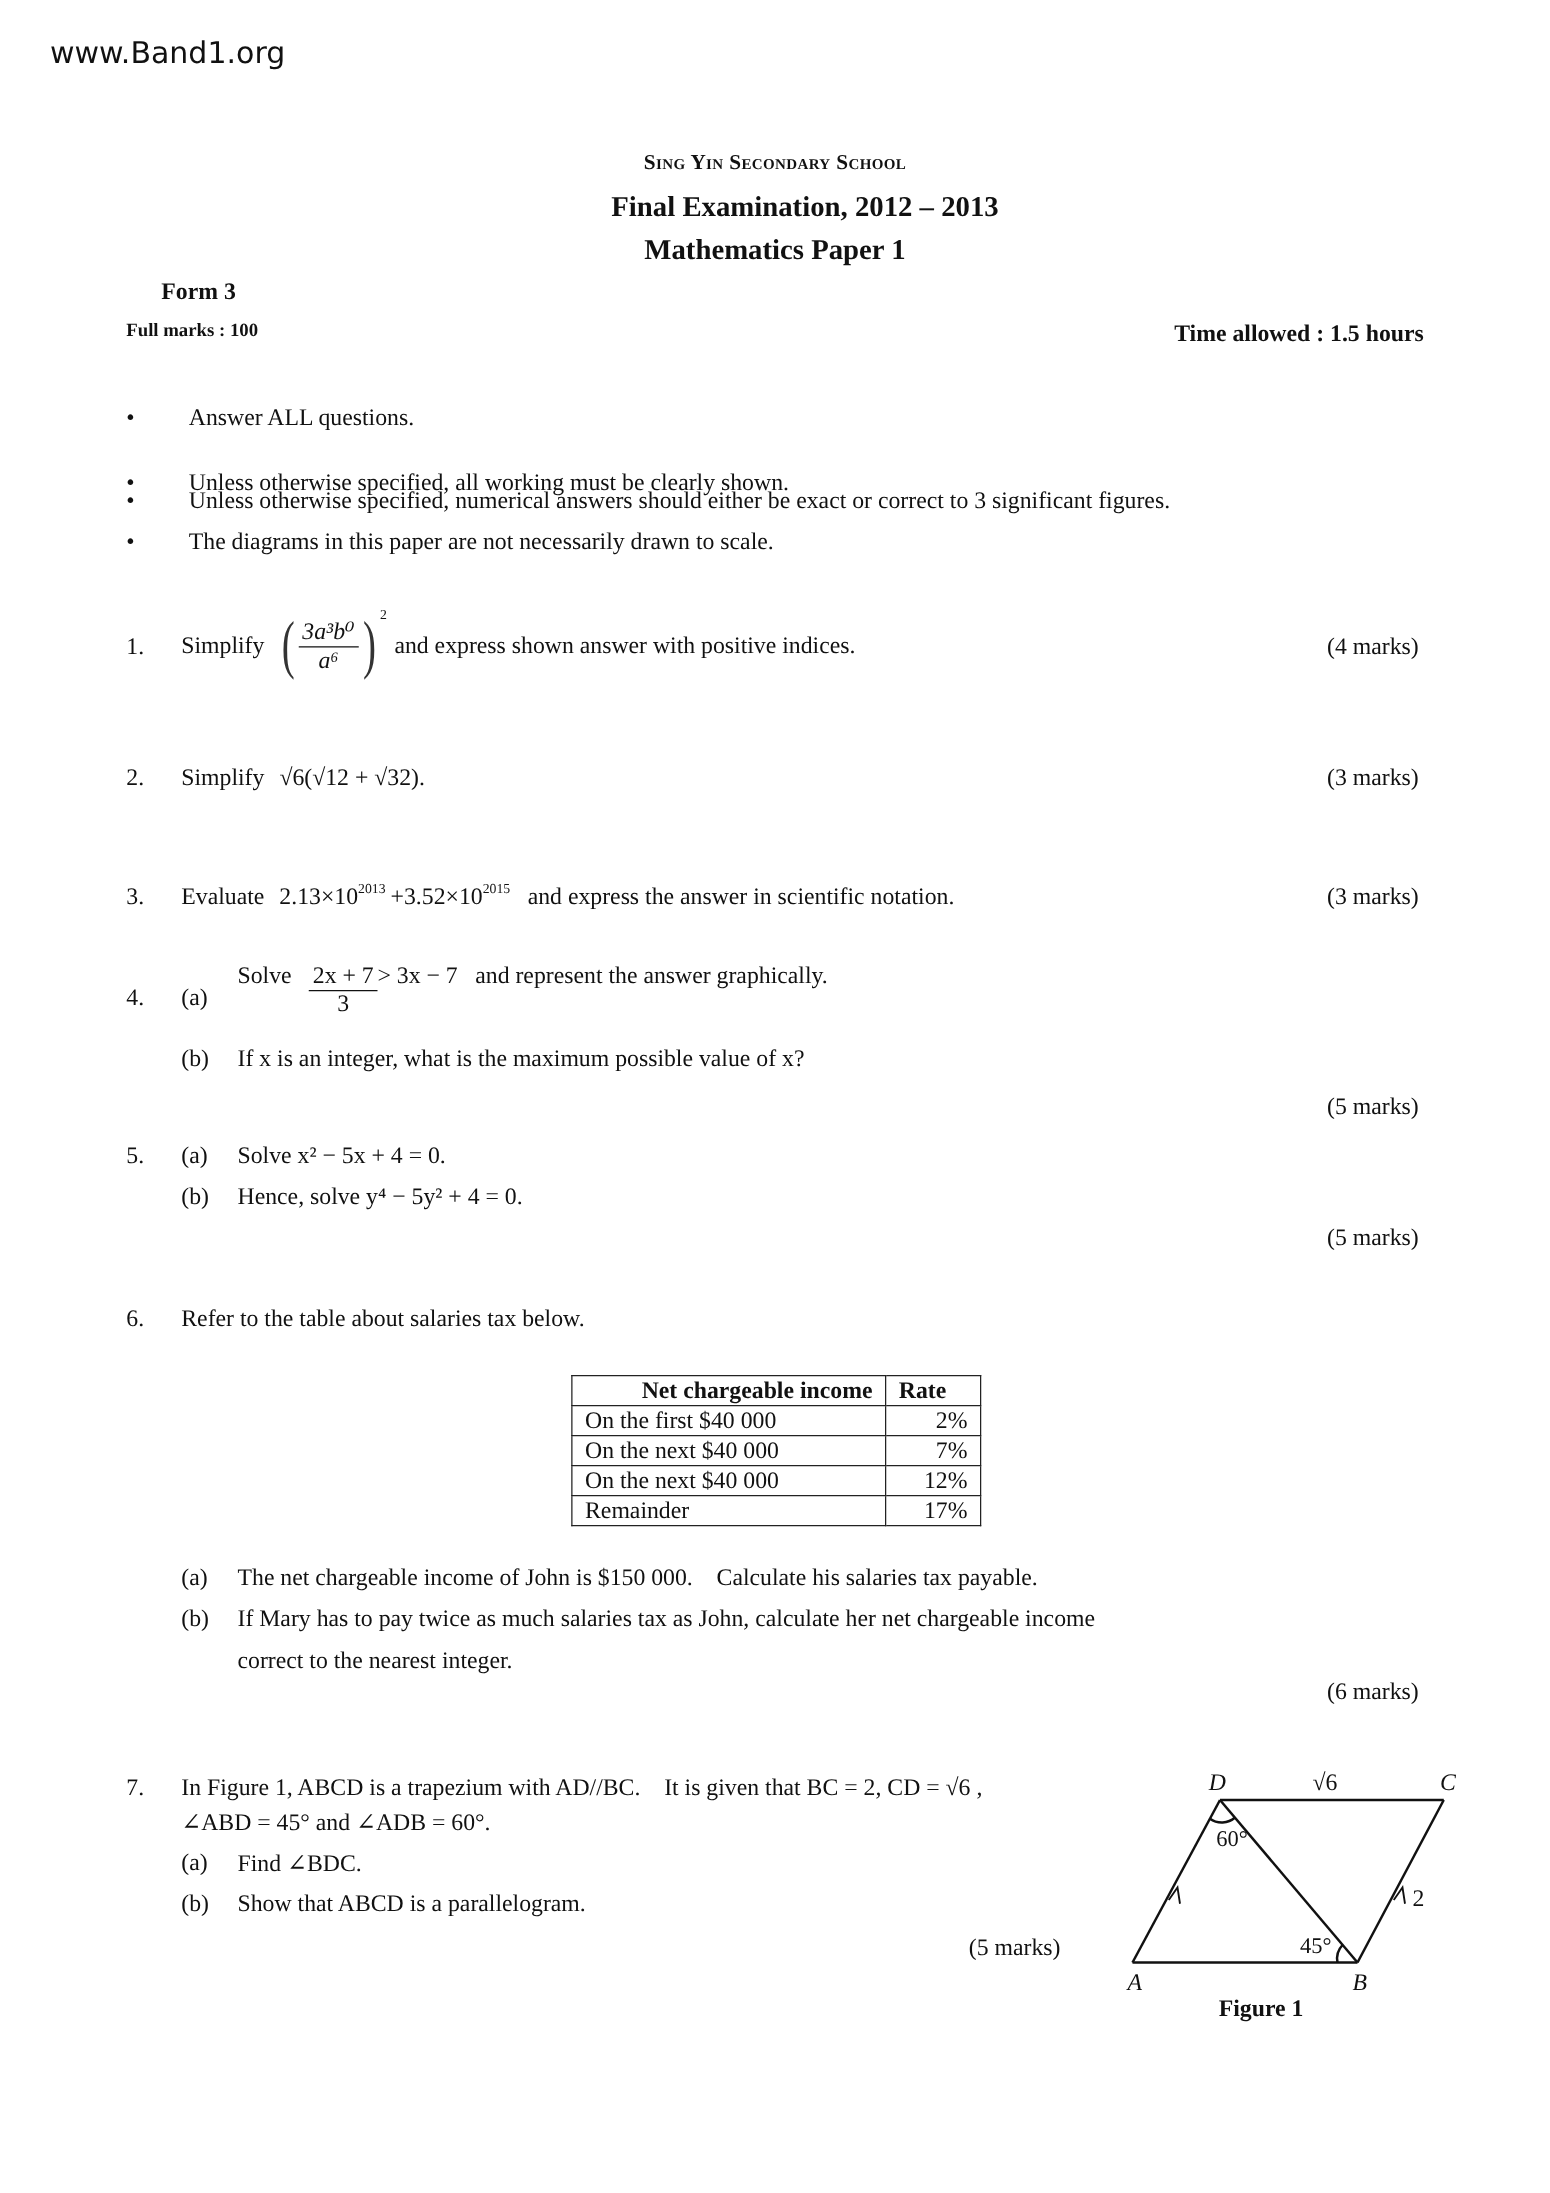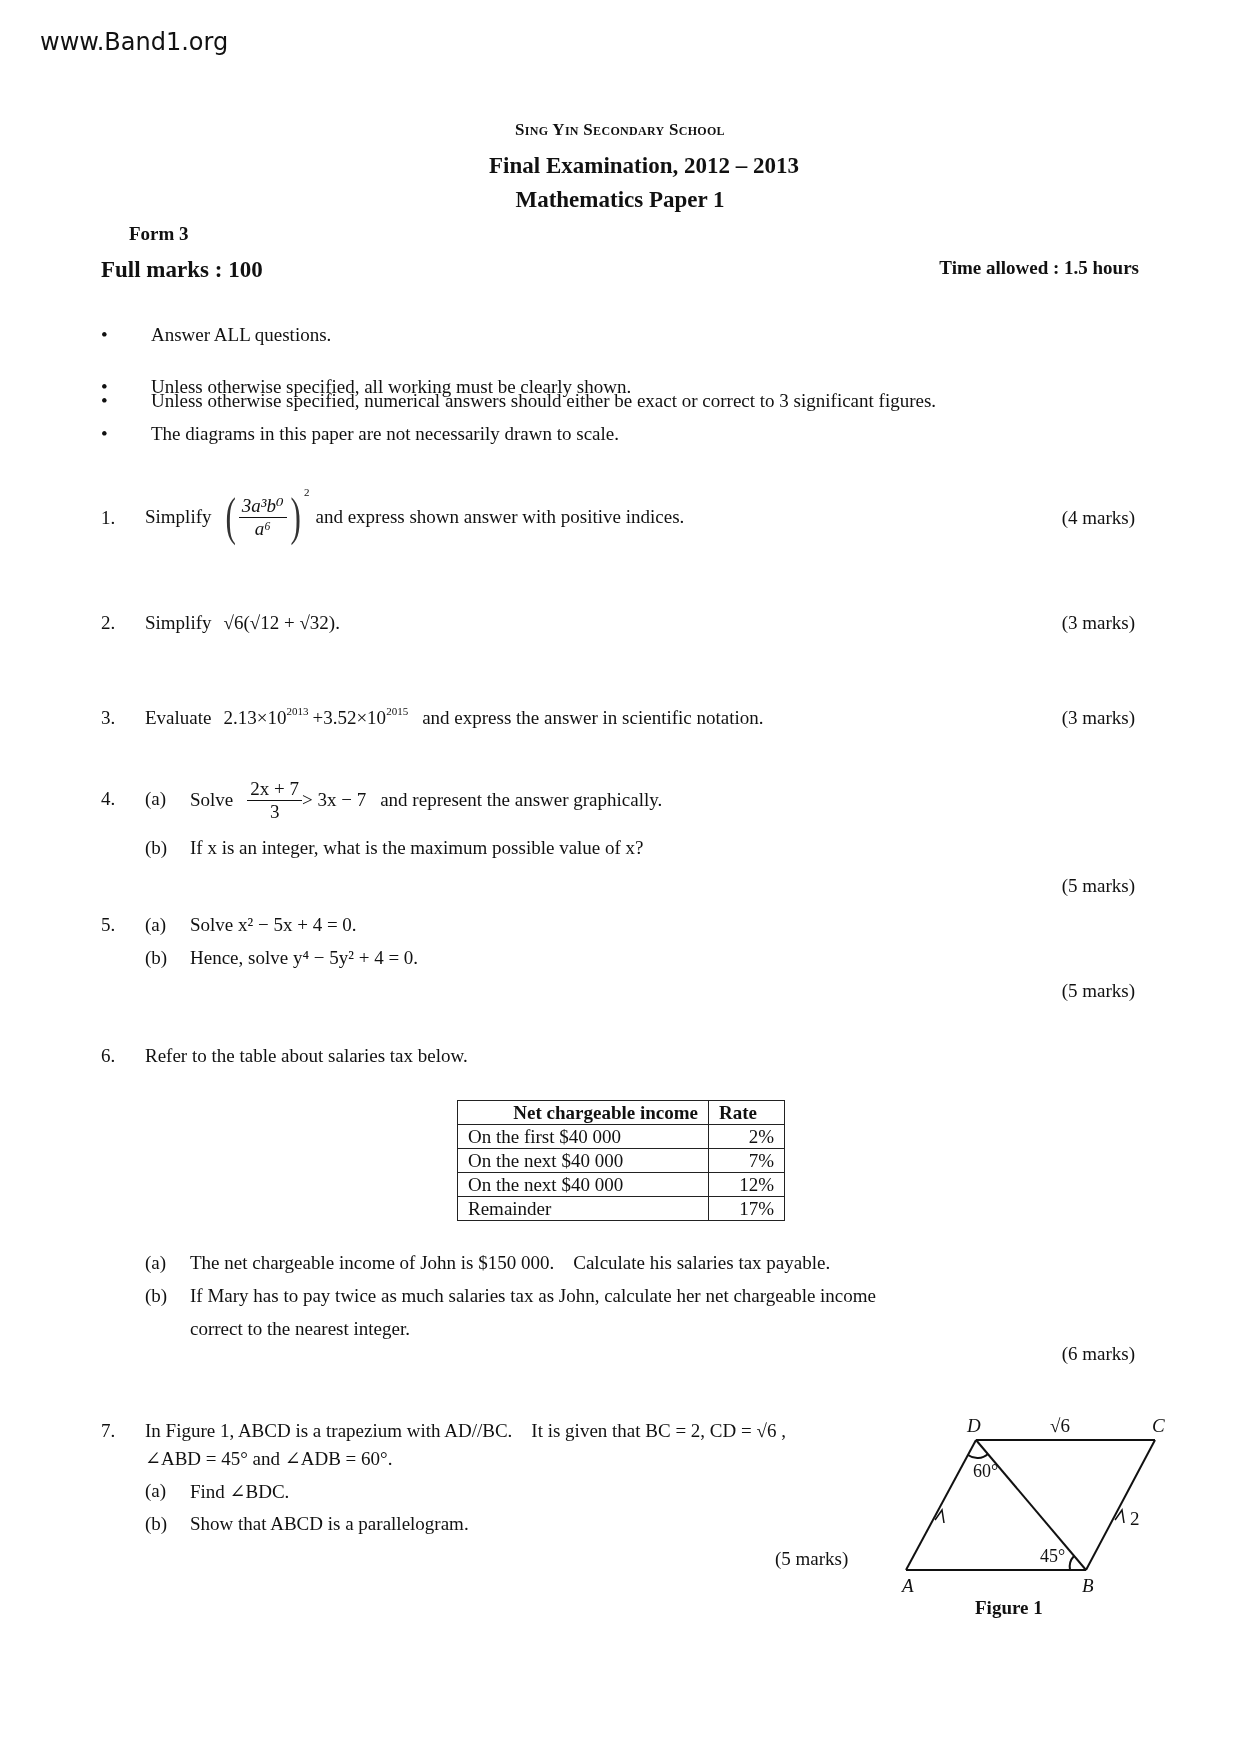--- a/index.html
+++ b/index.html
@@ -8,21 +8,21 @@
     font-family: "Liberation Serif", "DejaVu Serif", serif; color: #111;
     font-size: 19px;
   }
   .abs { position: absolute; }
   .site { left: 40px; top: 28px; font-family: "DejaVu Sans", "Liberation Sans", sans-serif; font-size: 24px; color: #111; }
   .center { left: 0; width: 1240px; text-align: center; font-weight: bold; }
   .school { top: 120px; font-size: 17px; font-variant: small-caps; letter-spacing: 0.3px; }
   .exam { top: 153px; font-size: 23px; padding-left: 24px; }
   .paper { top: 187px; font-size: 23px; }
   .form { left: 101px; top: 223px; font-weight: bold; font-size: 19px; margin-left: 28px; }
-  .full { left: 101px; top: 257px; font-weight: bold; font-size: 23px; }
+  .full { left: 101px; top: 257px; font-weight: bold; font-size: 15px; }
   .time { right: 101px; top: 257px; font-weight: bold; font-size: 19px; margin-left: 36px; }
   .bullet-row { left: 101px; font-size: 19px; }
   .bullet-row .dot { display: inline-block; width: 50px; }
   .qnum { left: 101px; }
   .qtext { left: 145px; }
   .sub-label { left: 145px; }
   .sub-text { left: 190px; }
   .marks { right: 105px; font-size: 19px; }
   sup.s { font-size: 11px; vertical-align: 9px; line-height: 0; }
   .frac { display: inline-block; vertical-align: middle; text-align: center; }
@@ -76,21 +76,21 @@
 <div class="abs marks" style="top:612px">(3 marks)</div>
 
 <div class="abs qnum" style="top:707px">3.</div>
 <div class="abs qtext" style="top:707px">
   <span style="margin-right:12px">Evaluate</span><span>2.13×10</span><sup class="s">2013</sup><span style="margin-left:4px">+3.52×10</span><sup class="s">2015</sup><span style="margin-left:14px">and express the answer in scientific notation.</span>
 </div>
 <div class="abs marks" style="top:707px">(3 marks)</div>
 
 <div class="abs qnum" style="top:788px">4.</div>
 <div class="abs sub-label" style="top:788px">(a)</div>
-<div class="abs sub-text" style="top:770px; display:flex; align-items:center; height:60px">
+<div class="abs sub-text" style="top:770px; display:flex; height:60px">
   <span style="margin-right:14px">Solve</span>
   <span class="frac">
     <span class="num">2x + 7</span>
     <span class="den">3</span>
   </span>
   <span style="margin-right:14px">&gt; 3x − 7</span>
   <span>and represent the answer graphically.</span>
 </div>
 <div class="abs sub-label" style="top:837px">(b)</div>
 <div class="abs sub-text" style="top:837px">If x is an integer, what is the maximum possible value of x?</div>

